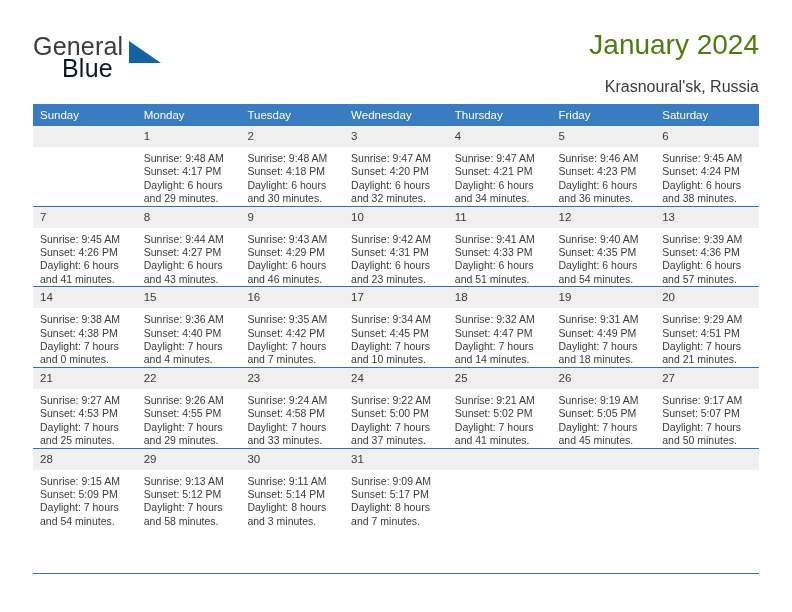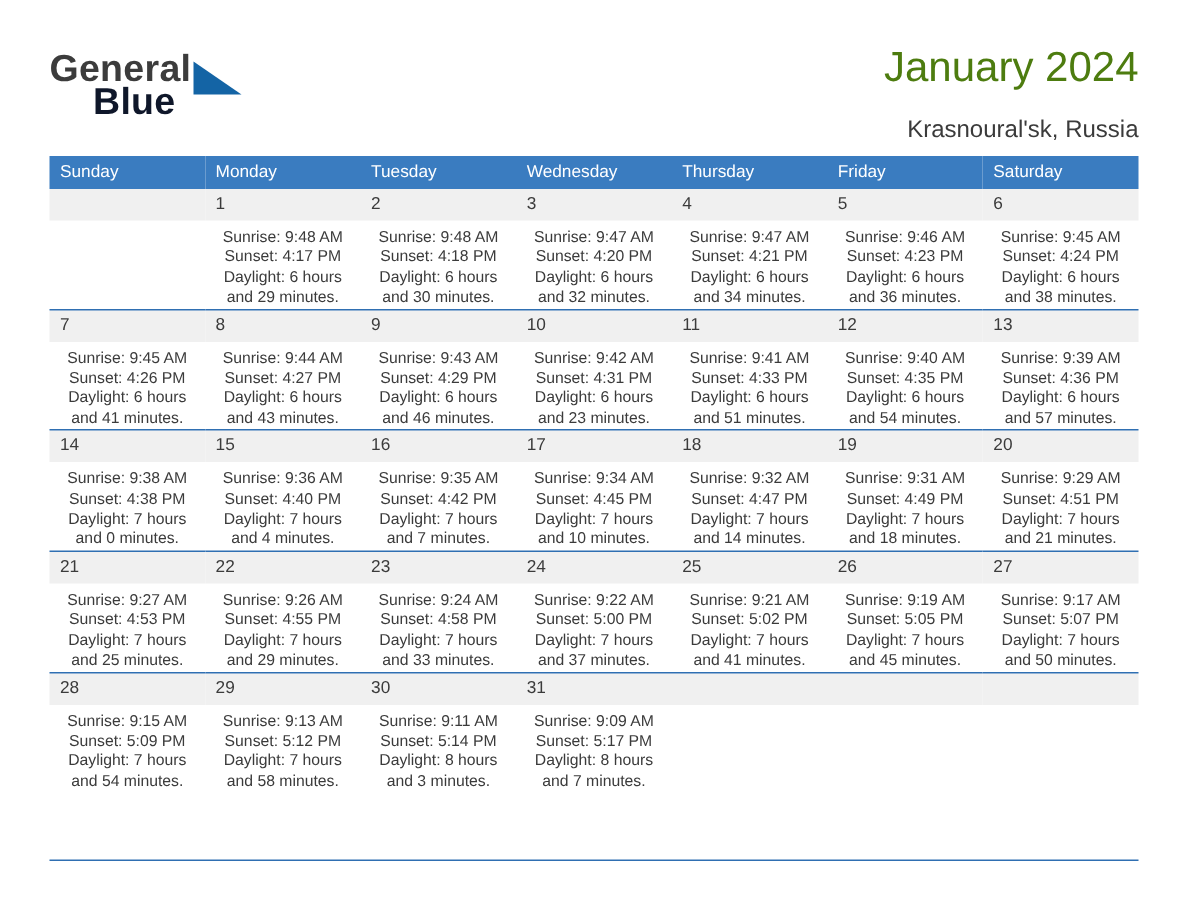--- a/index.html
+++ b/index.html
@@ -28,21 +28,20 @@
     top: 28px;
     right: 33px;
     height: 66px;
   }
   .brand {
     position: absolute;
     left: 0;
     top: 4px;
     width: 160px;
     height: 56px;
-    font-weight: bold;
   }
   .brand-general {
     position: absolute;
     left: 0;
     top: 0;
     font-size: 25px;
     letter-spacing: 0.2px;
     color: #3c3c3c;
     font-family: "Liberation Sans", sans-serif;
   }
@@ -123,21 +122,20 @@
     height: 13px;
   }
   .daynum.empty {
     color: transparent;
   }
   .details {
     padding: 5px 7px 0 7px;
     font-size: 10.5px;
     line-height: 13.4px;
     color: #3b3b3b;
-    text-align: center;
   }
   .details div {
     white-space: nowrap;
   }
   .bottom-rule {
     position: absolute;
     left: 33px;
     top: 573px;
     width: 726px;
     height: 1px;

